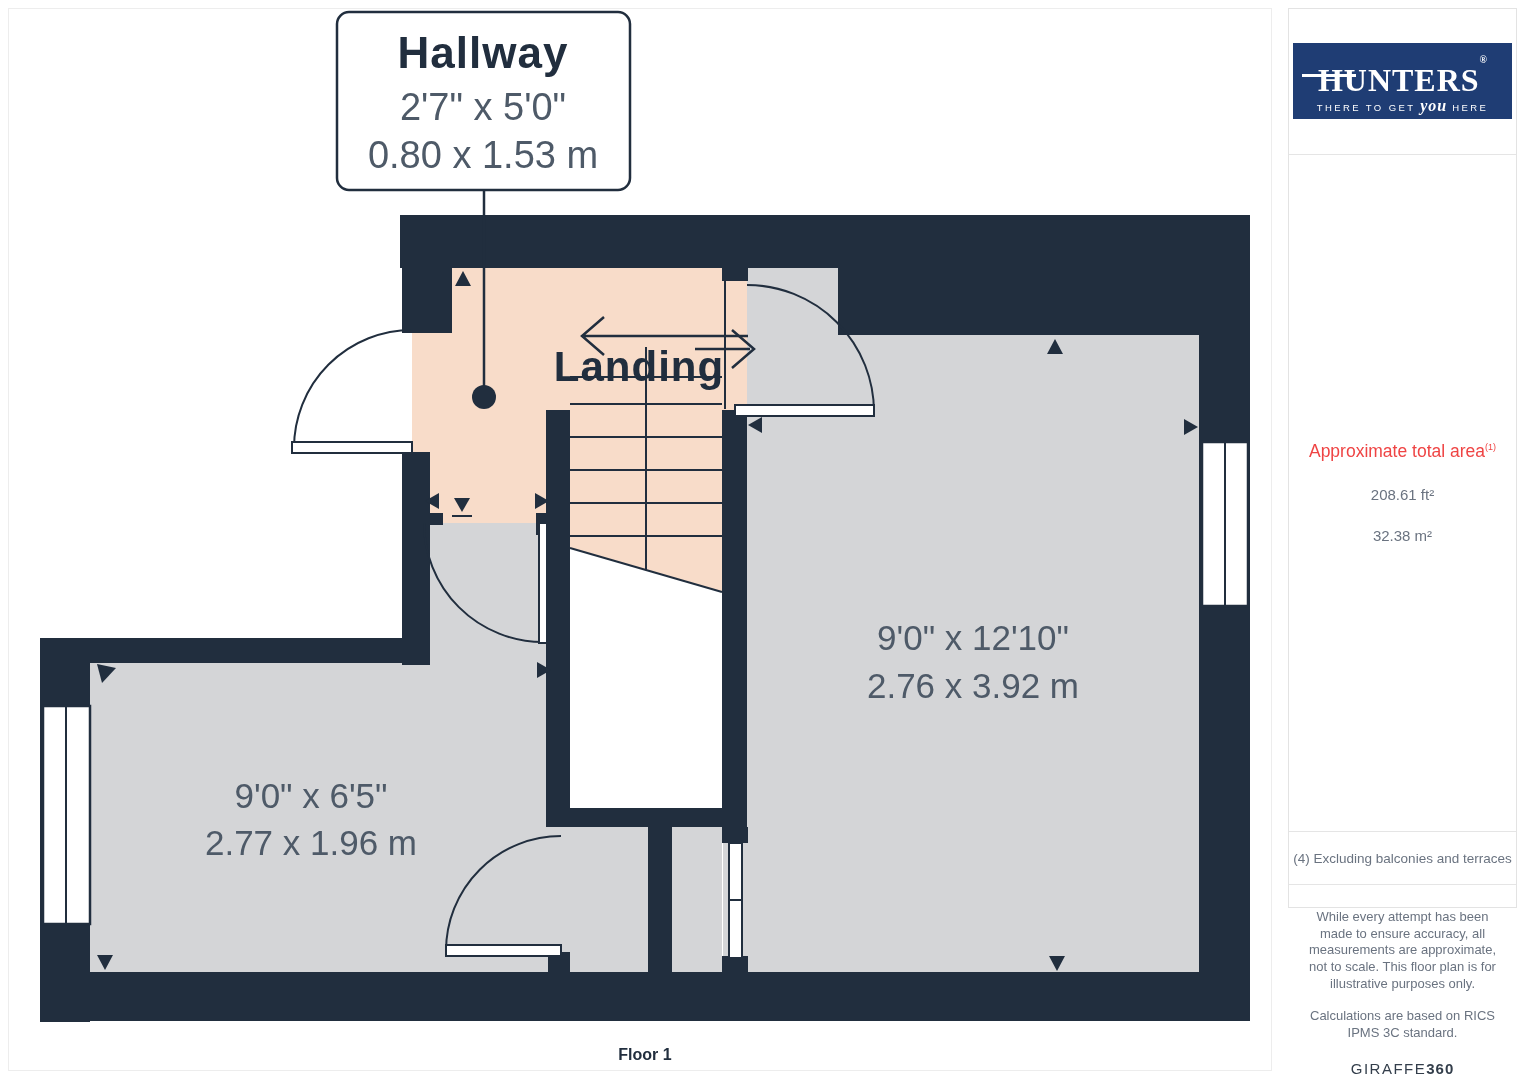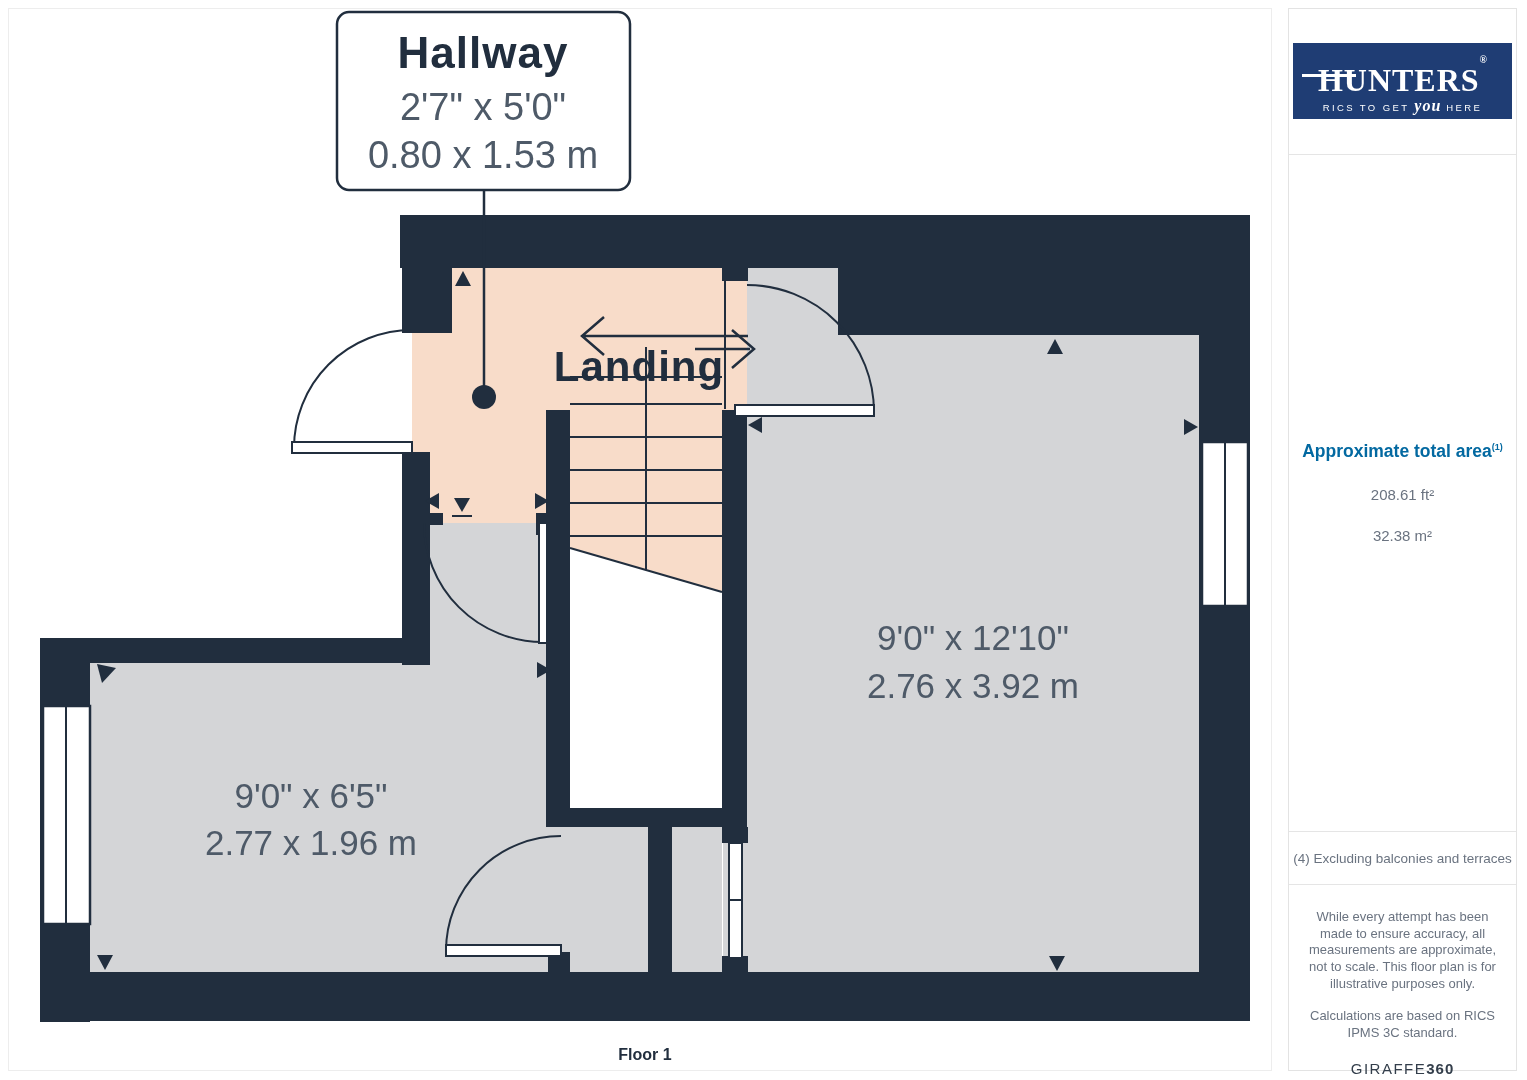--- a/index.html
+++ b/index.html
@@ -29,32 +29,32 @@
   .arc{fill:none;stroke:var(--wall);stroke-width:2;}
   .mk{fill:var(--wall);}
   .callout-box{fill:#fff;stroke:var(--wall);stroke-width:2.5;}
   text{font-family:"Liberation Sans",sans-serif;}
   .t-room{font-size:42px;font-weight:bold;fill:var(--wall);letter-spacing:1px;}
   .t-callout-name{font-size:44px;font-weight:bold;fill:var(--wall);letter-spacing:1px;}
   .t-dim38{font-size:38px;fill:var(--dim);}
   .t-dim35{font-size:35px;fill:var(--dim);}
   .t-floor{font-size:16px;font-weight:bold;fill:var(--wall);}
   
-  #sidebar{left:1288px;top:8px;width:229px;height:1063px;border:1px solid #e3e3e3;}
+  #sidebar{left:1288px;top:8px;width:229px;height:900px;border:1px solid #e3e3e3;}
   #logo-section{position:absolute;left:0;top:0;width:100%;height:146px;border-bottom:1px solid var(--line);}
   #logo-box{position:absolute;left:4px;top:34px;width:219px;height:76px;background:var(--brand);}
   #brand-row{position:absolute;left:0;top:11px;width:100%;text-align:center;color:#fff;
     font-family:"Liberation Serif",serif;font-weight:bold;font-size:32px;letter-spacing:1px;white-space:nowrap;}
   #brand-reg{font-size:10px;vertical-align:28px;letter-spacing:0;}
   #h-strike{position:absolute;left:9px;top:31px;width:54px;height:2.5px;background:#fff;}
   #tagline{position:absolute;left:0;top:54px;width:100%;text-align:center;color:#fff;
     font-size:9.5px;letter-spacing:2.4px;white-space:nowrap;}
   #tagline i{font-family:"Liberation Serif",serif;font-size:16px;font-weight:bold;letter-spacing:1px;margin-top:23px;}
   #area-section{position:absolute;left:0;top:432px;width:100%;text-align:center;}
-  #area-title{font-size:17.5px;font-weight:bold;color:#0369a1;}
+  #area-title{font-size:17.5px;font-weight:normal;color:#ef4444;}
   #area-title sup{font-size:9px;}
   .area-val{font-size:15px;color:var(--muted);margin-top:24px;}
   #footnote-section{position:absolute;left:0;top:822px;width:100%;height:54px;
     border-top:1px solid var(--line);border-bottom:1px solid var(--line);
     font-size:13.5px;color:var(--muted);text-align:center;line-height:54px;}
   #legal-section{position:absolute;left:0;top:876px;width:100%;text-align:center;}
   #disclaimer{margin:24px auto 9px;width:198px;font-size:13px;color:var(--muted);line-height:1.28;}
   #standard{margin:16px auto 0;width:198px;font-size:13px;color:var(--muted);line-height:1.28;}
   #credit{margin-top:19px;font-size:15px;color:#333e4b;letter-spacing:1.5px;}
   #credit b{letter-spacing:1px;}
@@ -165,21 +165,21 @@
     <text class="t-dim35" x="311" y="855" text-anchor="middle">2.77 x 1.96 m</text>
     <text class="t-floor" x="645" y="1060" text-anchor="middle">Floor 1</text>
   </g>
 </svg>
 
 <div class="frame" id="sidebar">
   <div id="logo-section">
     <div id="logo-box">
       <div id="brand-row"><span>HUNTERS</span><span id="brand-reg">®</span></div>
       <div id="h-strike"></div>
-      <div id="tagline"><span>RICS TO GET</span>
+      <div id="tagline"><span>THERE TO GET</span>
         <i>you</i>
         <span>HERE</span></div>
     </div>
   </div>
 
   <div id="area-section">
     <div id="area-title"><span>Approximate total area</span><sup>(1)</sup></div>
     <div class="area-val">208.61 ft²</div>
     <div class="area-val">32.38 m²</div>
   </div>

